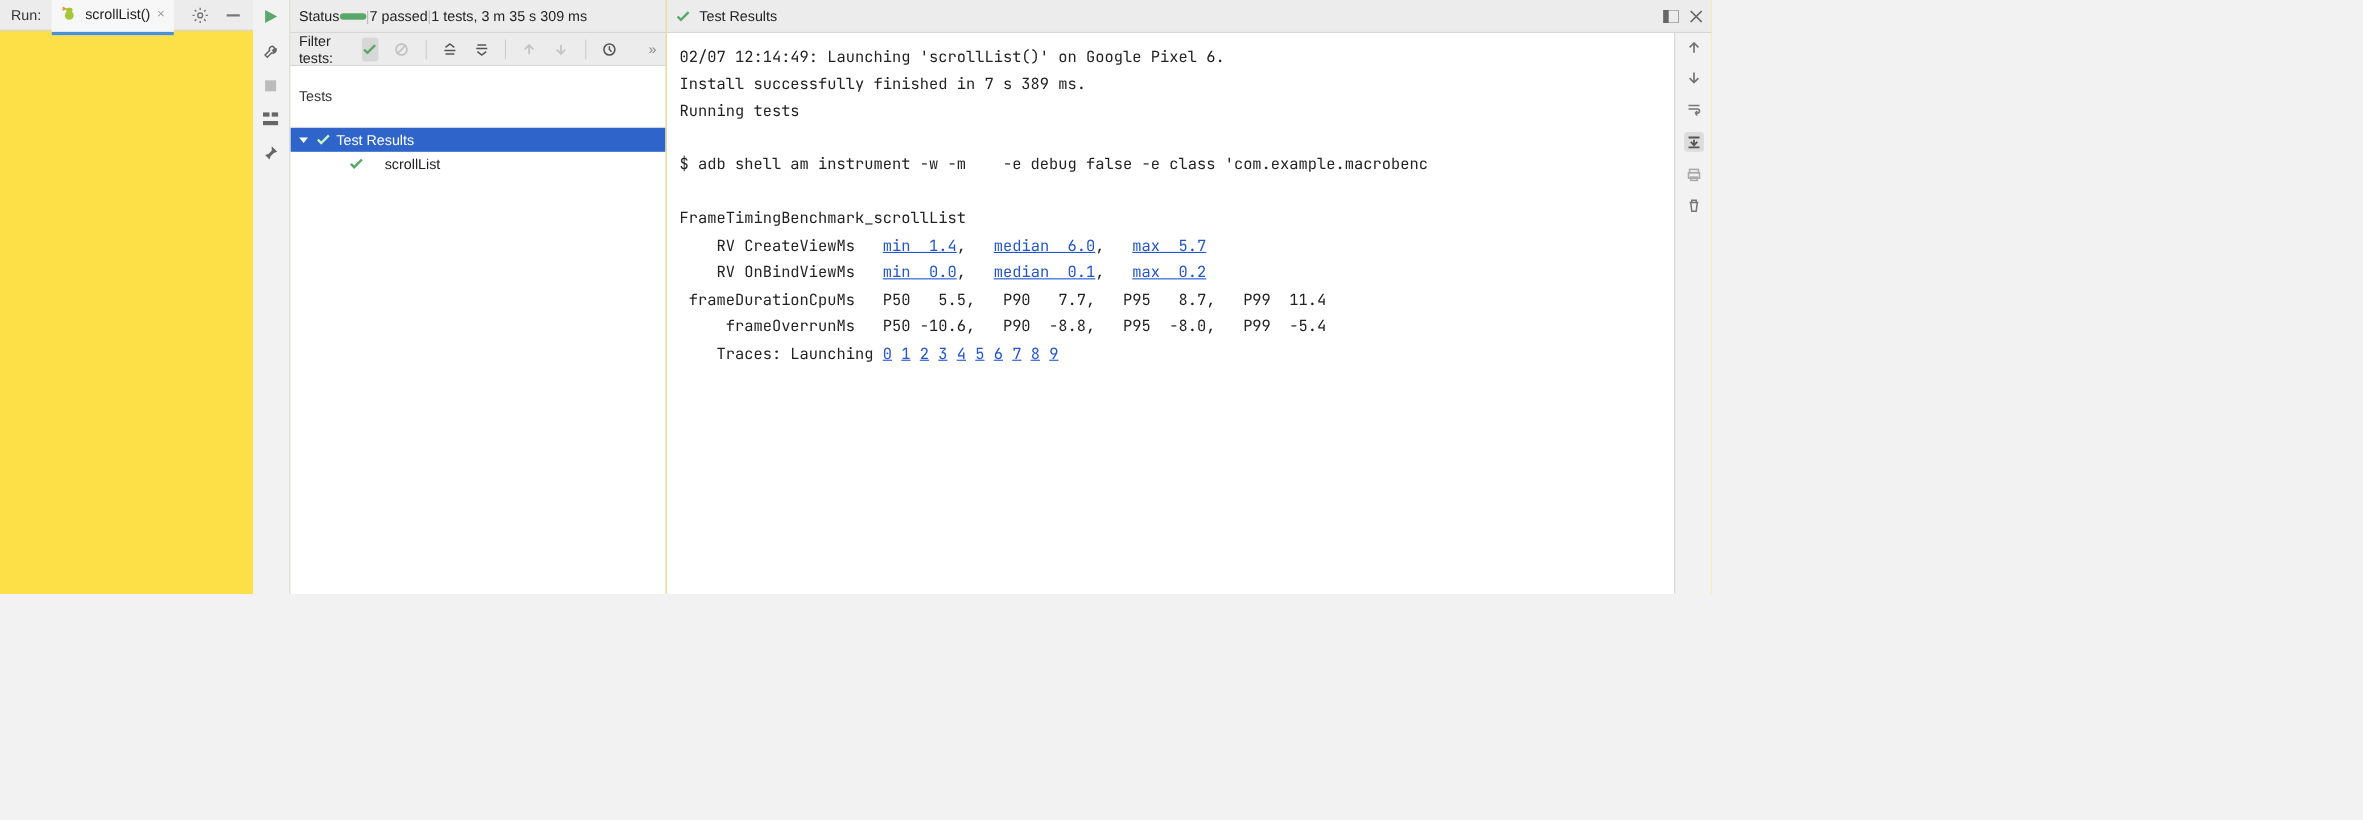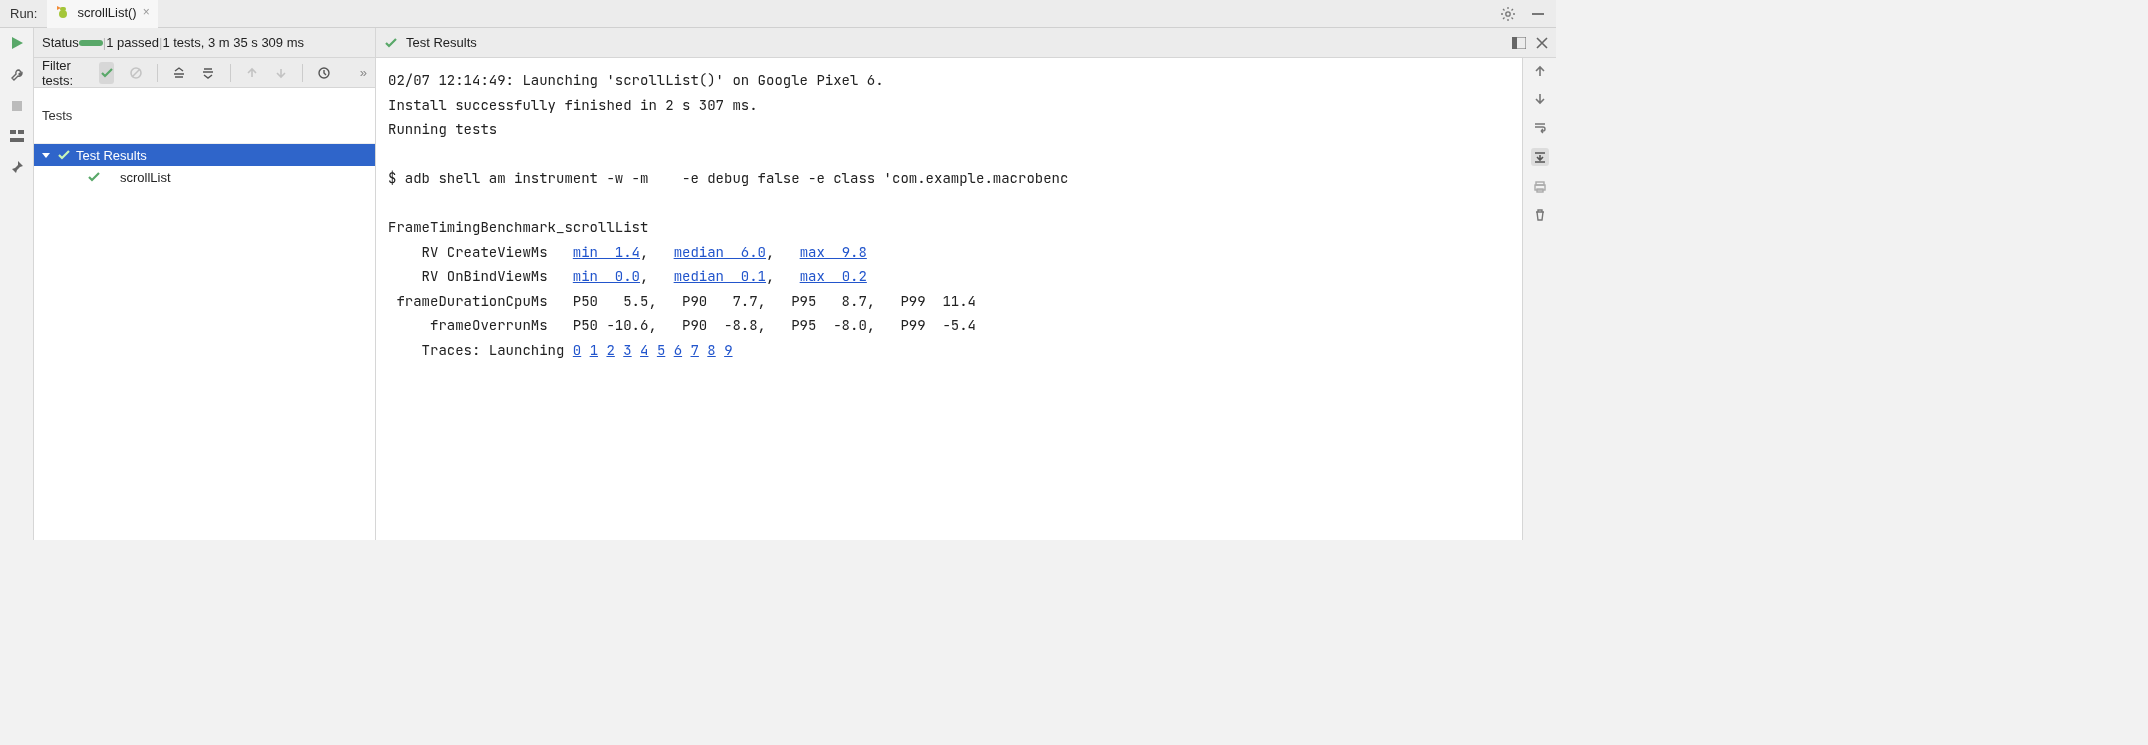--- a/index.html
+++ b/index.html
@@ -7,21 +7,21 @@
   font-family: -apple-system, BlinkMacSystemFont, "Segoe UI", sans-serif;
   font-size: 13px;
   background: #f2f2f2;
   color: #222;
   width: 1556px;
   height: 540px;
   overflow: hidden;
 }
 .panel {
   display: flex;
-  flex-direction: column;
+  flex-direction: row;
   height: 540px;
   background: #fde047;
 }
 .tabbar {
   display: flex;
   align-items: center;
   height: 28px;
   border-bottom: 1px solid #d0d0d0;
   background: #ececec;
   padding: 0 6px;
@@ -240,21 +240,21 @@
             <path d="M8 1l5 5-3 1-3 3-1 3-2-2-3 3 3-3-2-2 3-1 3-3z"></path>
           </svg>
       </span>
     </div>
 
     <div class="middle">
       <div class="status-row">
         <span>Status</span>
         <span class="status-pill"></span>
         <span class="status-sep">|</span>
-        <span>1 passed</span>
+        <span>7 passed</span>
         <span class="status-sep">|</span>
         <span>1 tests, 3 m 35 s 309 ms</span>
       </div>
 
       <div class="filter-row">
         <span>Filter tests:</span>
         <span class="tbtn active green">
           <svg width="14" height="14" viewBox="0 0 14 14" fill="none" stroke="#59a869" stroke-width="2.2">
               <path d="M2 7l3 3 7-7"></path>
             </svg>
@@ -342,27 +342,27 @@
           </span>
           <span>
             <svg width="12" height="12" viewBox="0 0 12 12" stroke="#666" stroke-width="1.6">
                 <path d="M1 1l10 10M11 1L1 11"></path>
               </svg>
           </span>
         </div>
       </div>
       <div class="right-body">
         <div class="console"><span>02/07 12:14:49: Launching 'scrollList()' on Google Pixel 6.</span>
-<span>Install successfully finished in 2 s 307 ms.</span>
+<span>Install successfully finished in 7 s 389 ms.</span>
 <span>Running tests</span>
 <span></span>
 <span>$ adb shell am instrument -w -m    -e debug false -e class 'com.example.macrobenc</span>
 <span></span>
 <span>FrameTimingBenchmark_scrollList</span>
-<span>    RV CreateViewMs   </span><span class="link">min  1.4</span><span>,   </span><span class="link">median  6.0</span><span>,   </span><span class="link">max  9.8</span>
+<span>    RV CreateViewMs   </span><span class="link">min  1.4</span><span>,   </span><span class="link">median  6.0</span><span>,   </span><span class="link">max  5.7</span>
 <span>    RV OnBindViewMs   </span><span class="link">min  0.0</span><span>,   </span><span class="link">median  0.1</span><span>,   </span><span class="link">max  0.2</span>
 <span> frameDurationCpuMs   P50   5.5,   P90   7.7,   P95   8.7,   P99  11.4</span>
 <span>     frameOverrunMs   P50 -10.6,   P90  -8.8,   P95  -8.0,   P99  -5.4</span>
 <span>    Traces: Launching </span><span id="traces"><span class="link">0</span> <span class="link">1</span> <span class="link">2</span> <span class="link">3</span> <span class="link">4</span> <span class="link">5</span> <span class="link">6</span> <span class="link">7</span> <span class="link">8</span> <span class="link">9</span></span></div>
 
         <div class="right-rail">
           <span class="rail-icon">
             <svg width="14" height="14" viewBox="0 0 14 14" fill="none" stroke="#777" stroke-width="1.6">
                 <path d="M7 12V3M3 7l4-4 4 4"></path>
               </svg>

